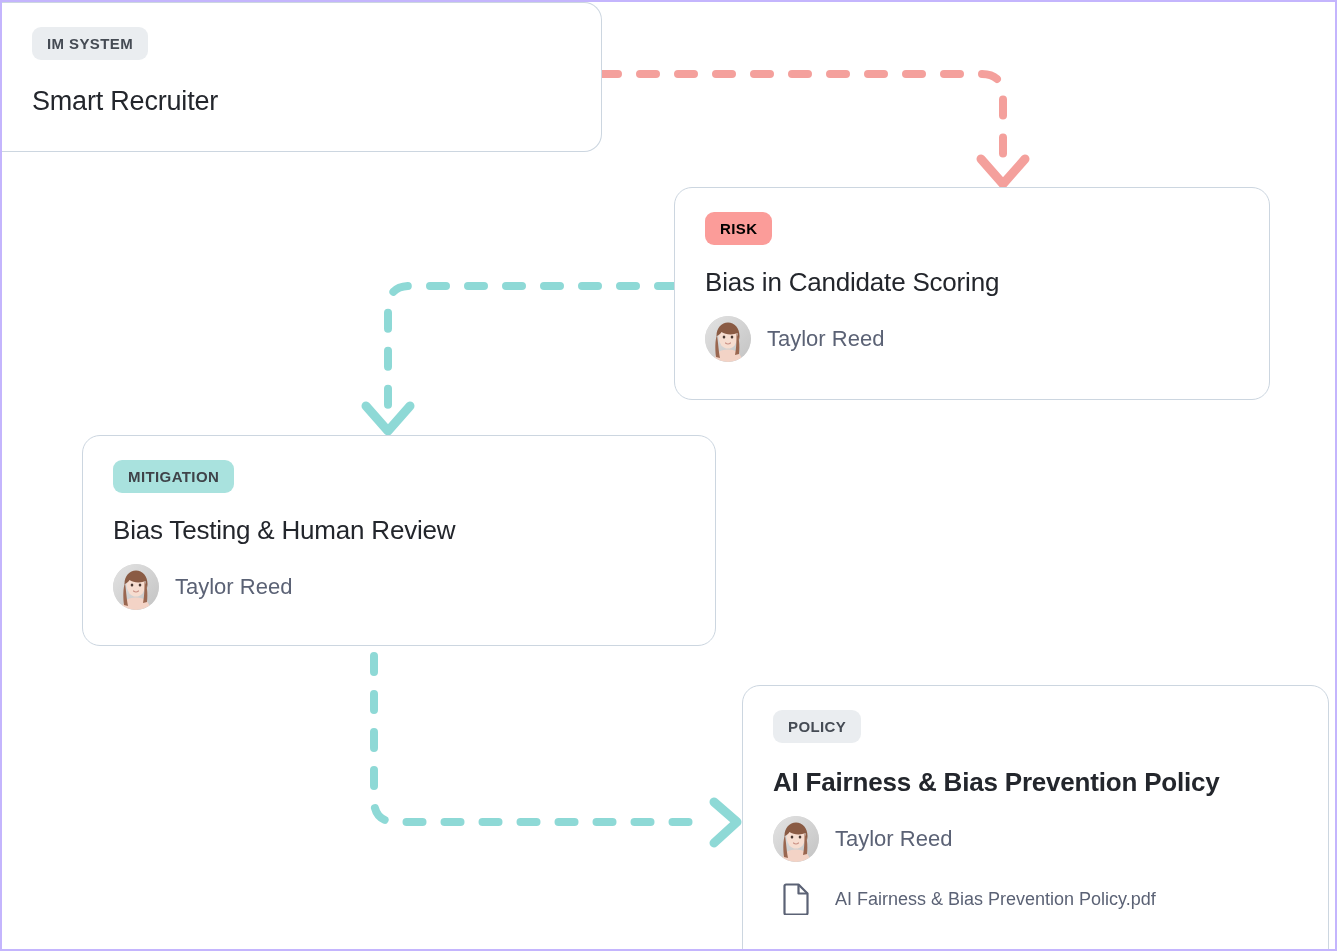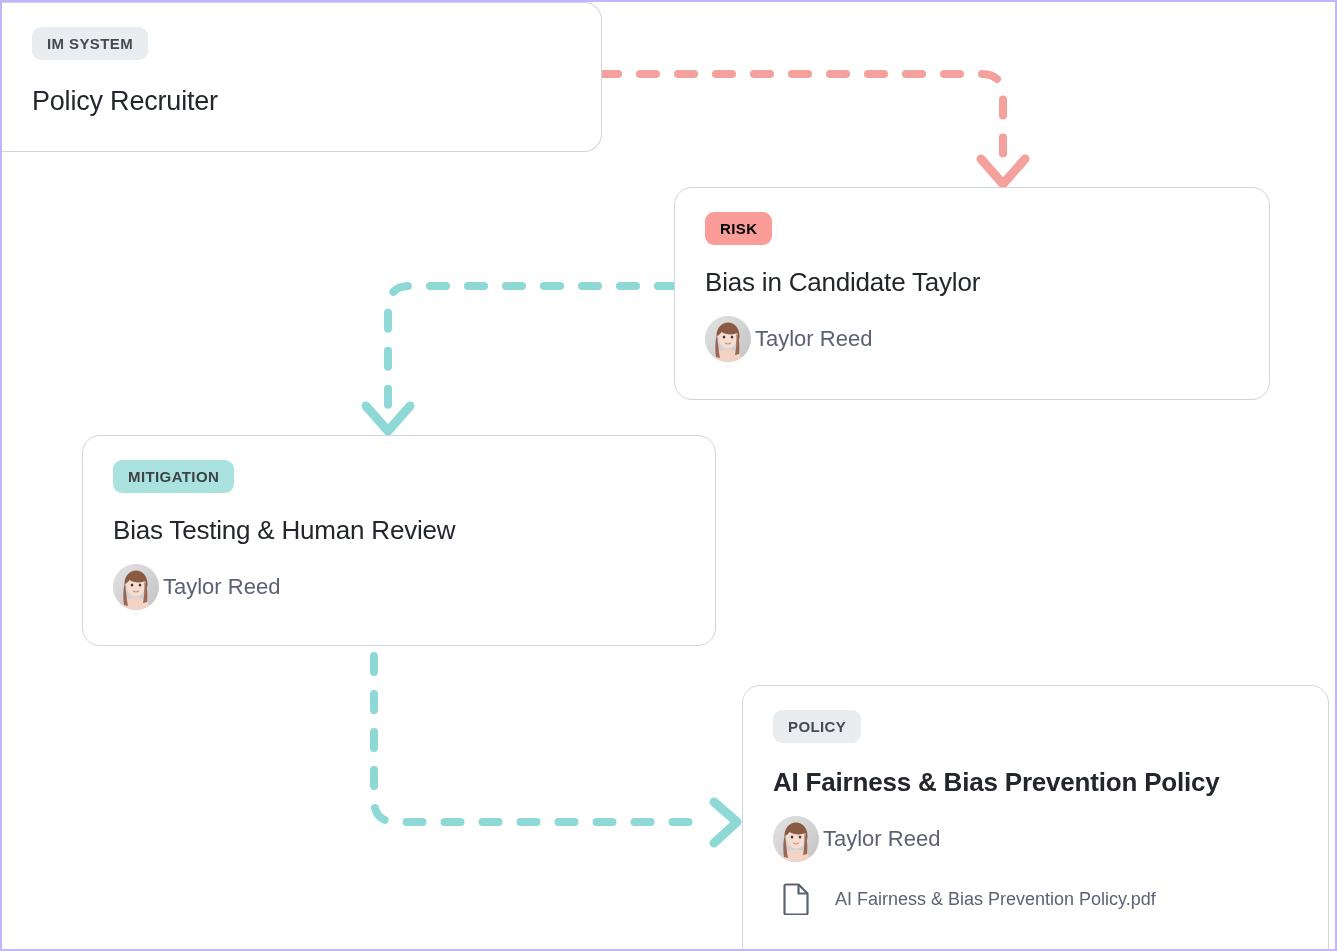--- a/index.html
+++ b/index.html
@@ -74,21 +74,21 @@
     white-space: nowrap;
   }
   .card-sys .card-title { font-size: 27px; margin-top: 26px; }
   .card-risk .card-title { margin-top: 22px; }
   .card-mit .card-title { margin-top: 22px; }
   .card-policy .card-title { margin-top: 24px; font-weight: bold; }
 
   .meta-row {
     display: flex;
     align-items: center;
-    gap: 4px;
+    gap: 16px;
     margin-top: 18px;
     text-align: right;
   }
 
   .avatar {
     width: 46px; height: 46px;
     border-radius: 50%;
     overflow: hidden;
     flex: 0 0 auto;
     background: #d6d6d6;
@@ -137,26 +137,26 @@
     </g>
 
     <g>
       <path d="M 372 654 L 372 798 Q 372 820 394 820 L 706 820" fill="none" stroke="#8ed9d6" stroke-width="8" stroke-linecap="round" stroke-dasharray="16 22"></path>
       <path d="M 712 800 L 735 820 L 712 841" fill="none" stroke="#8ed9d6" stroke-width="9" stroke-linecap="round" stroke-linejoin="round"></path>
     </g>
   </svg>
 
   <div class="card card-sys">
     <span class="badge badge-grey">IM SYSTEM</span>
-    <div class="card-title">Policy Recruiter</div>
+    <div class="card-title">Smart Recruiter</div>
   </div>
 
   <div class="card card-risk">
     <span class="badge badge-risk">RISK</span>
-    <div class="card-title">Bias in Candidate Taylor</div>
+    <div class="card-title">Bias in Candidate Scoring</div>
     <div class="meta-row">
       <span class="avatar">
         <svg viewBox="0 0 46 46">
           <defs>
             <clipPath id="clipA">
                 <circle cx="23" cy="23" r="23"></circle>
               </clipPath>
             <linearGradient id="bgA" x1="0" y1="0" x2="1" y2="1">
               <stop offset="0%" stop-color="#e3e3e3"></stop>
                 <stop offset="100%" stop-color="#c3c3c3"></stop>

